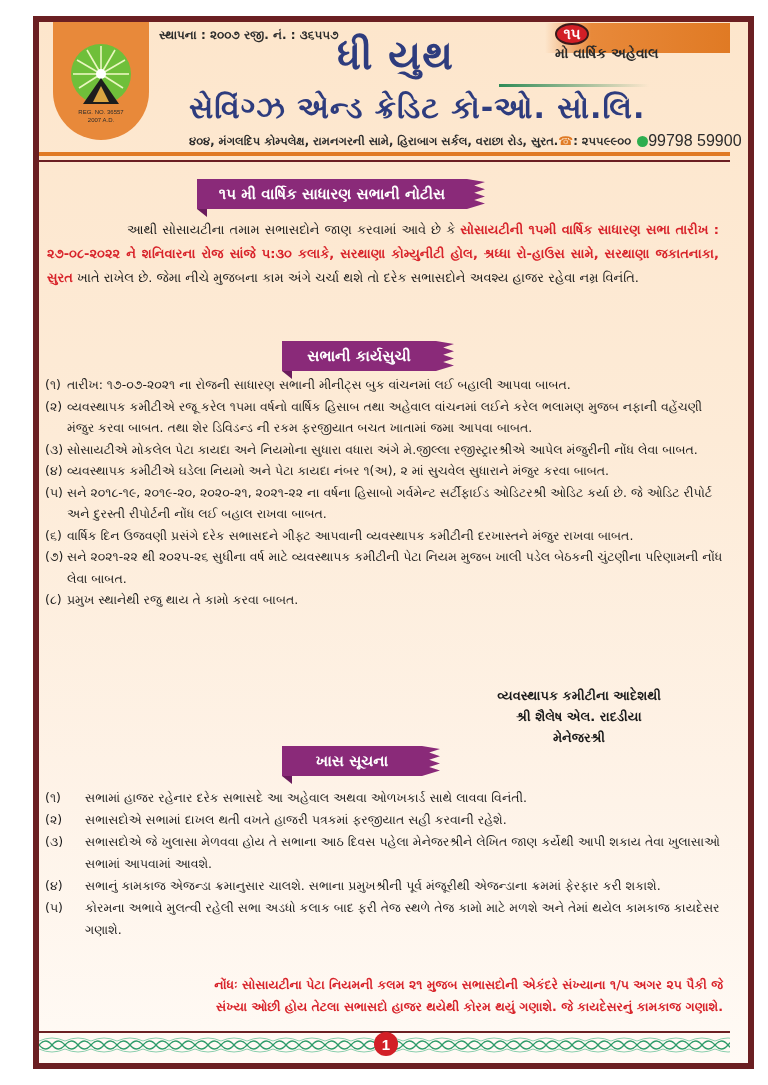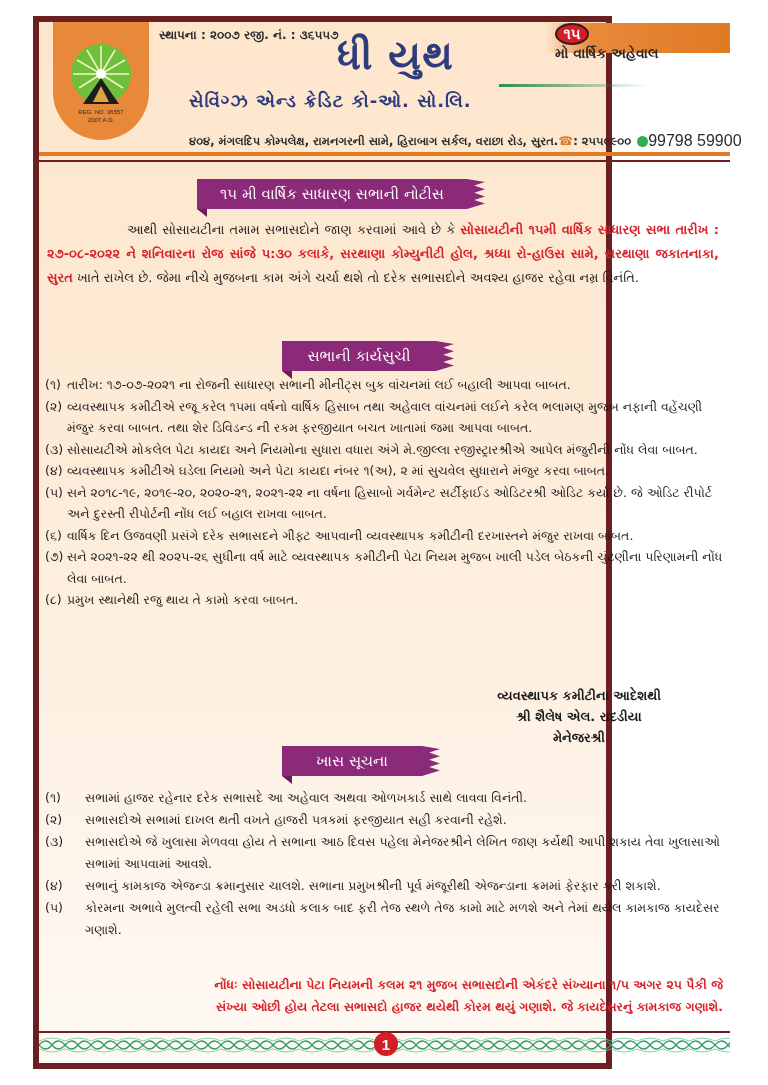--- a/index.html
+++ b/index.html
@@ -1,20 +1,20 @@
 <!DOCTYPE html>
 <html><head>
 <meta charset="utf-8">
 <style>
   * { box-sizing: border-box; margin: 0; padding: 0; }
   html, body { width: 768px; height: 1085px; background: #ffffff; overflow: hidden; }
   body { font-family: "DejaVu Sans", sans-serif; color: #1a1a1a; position: relative; }
 
   .page-frame {
-    position: absolute; left: 33px; top: 16px; width: 579px; height: 1053px;
+    position: absolute; left: 33px; top: 16px; width: 721px; height: 1053px;
     border: 6px solid #6b1f22;
     background: linear-gradient(180deg, #fde6cc 0%, #fdebd7 40%, #fef3e8 75%, #fffaf5 100%);
   }
 
   
   .header { position: absolute; left: 0; top: 0; width: 691px; height: 115px; }
   .logo {
     position: absolute; left: 14px; top: 0px; width: 96px; height: 118px;
     background: #e8893a; border-radius: 0 0 48px 48px;
     display: flex; align-items: center; justify-content: center;
@@ -35,37 +35,37 @@
     background: linear-gradient(90deg, rgba(232,137,58,0) 0%, #e8893a 25%, #e07a24 100%);
     display: flex; padding-left: 10px; flex-direction: column;
   }
   .anniv-num {
     width: 34px; height: 34px; border-radius: 50%; background: #d21f26; border: 2px solid #3a1a1a;
     color: #fff; font-weight: bold; font-size: 15px; display: flex; align-items: center; justify-content: center;
     margin-right: 4px;
   }
   .anniv-text { font-size: 14px; font-weight: bold; color: #2b2b2b; }
   .title-sub {
-    position: absolute; left: 150px; top: 68px; font-size: 18px; font-weight: bold; color: #2e3c7e; letter-spacing: 1px;
+    position: absolute; left: 150px; top: 68px; font-size: 30px; font-weight: bold; color: #2e3c7e; letter-spacing: 1px;
   }
   .address {
     position: absolute; left: 150px; top: 110px; font-size: 11.5px; font-weight: bold; color: #2b2b2b;
     display: flex; align-items: center; gap: 0; white-space: nowrap;
   }
   .phone-icon { color: #e07a24; font-size: 12px; }
   .wa-icon {
     width: 11px; height: 11px; border-radius: 50%; background: #2eae4f; display: inline-block; margin-left: 6px;
   }
   .mobile { font-weight: normal; font-family: "Liberation Sans", sans-serif; font-size: 16px; }
   .header-rule-orange { position: absolute; left: 0; top: 130px; width: 691px; height: 4px; background: #e07a24; }
   .header-rule-brown { position: absolute; left: 0; top: 138px; width: 691px; height: 2px; background: #6b1f22; }
 
   
   .ribbon {
-    position: absolute; height: 30px; background: #8a2a79; color: #fff; font-weight: normal; font-size: 15px;
+    position: absolute; height: 30px; background: #8a2a79; color: #fff; font-weight: bold; font-size: 15px;
     display: flex; align-items: center; justify-content: center;
   }
   .ribbon::before {
     content: ""; position: absolute; left: 0; bottom: -8px; width: 10px; height: 8px;
     background: #6a1c5c; clip-path: polygon(0 0, 100% 0, 100% 100%);
   }
   .ribbon::after {
     content: ""; position: absolute; right: -18px; top: 0; width: 18px; height: 30px; background: #8a2a79;
     clip-path: polygon(0 0, 100% 10%, 40% 22%, 100% 34%, 40% 46%, 100% 58%, 40% 70%, 100% 82%, 0 100%);
   }

